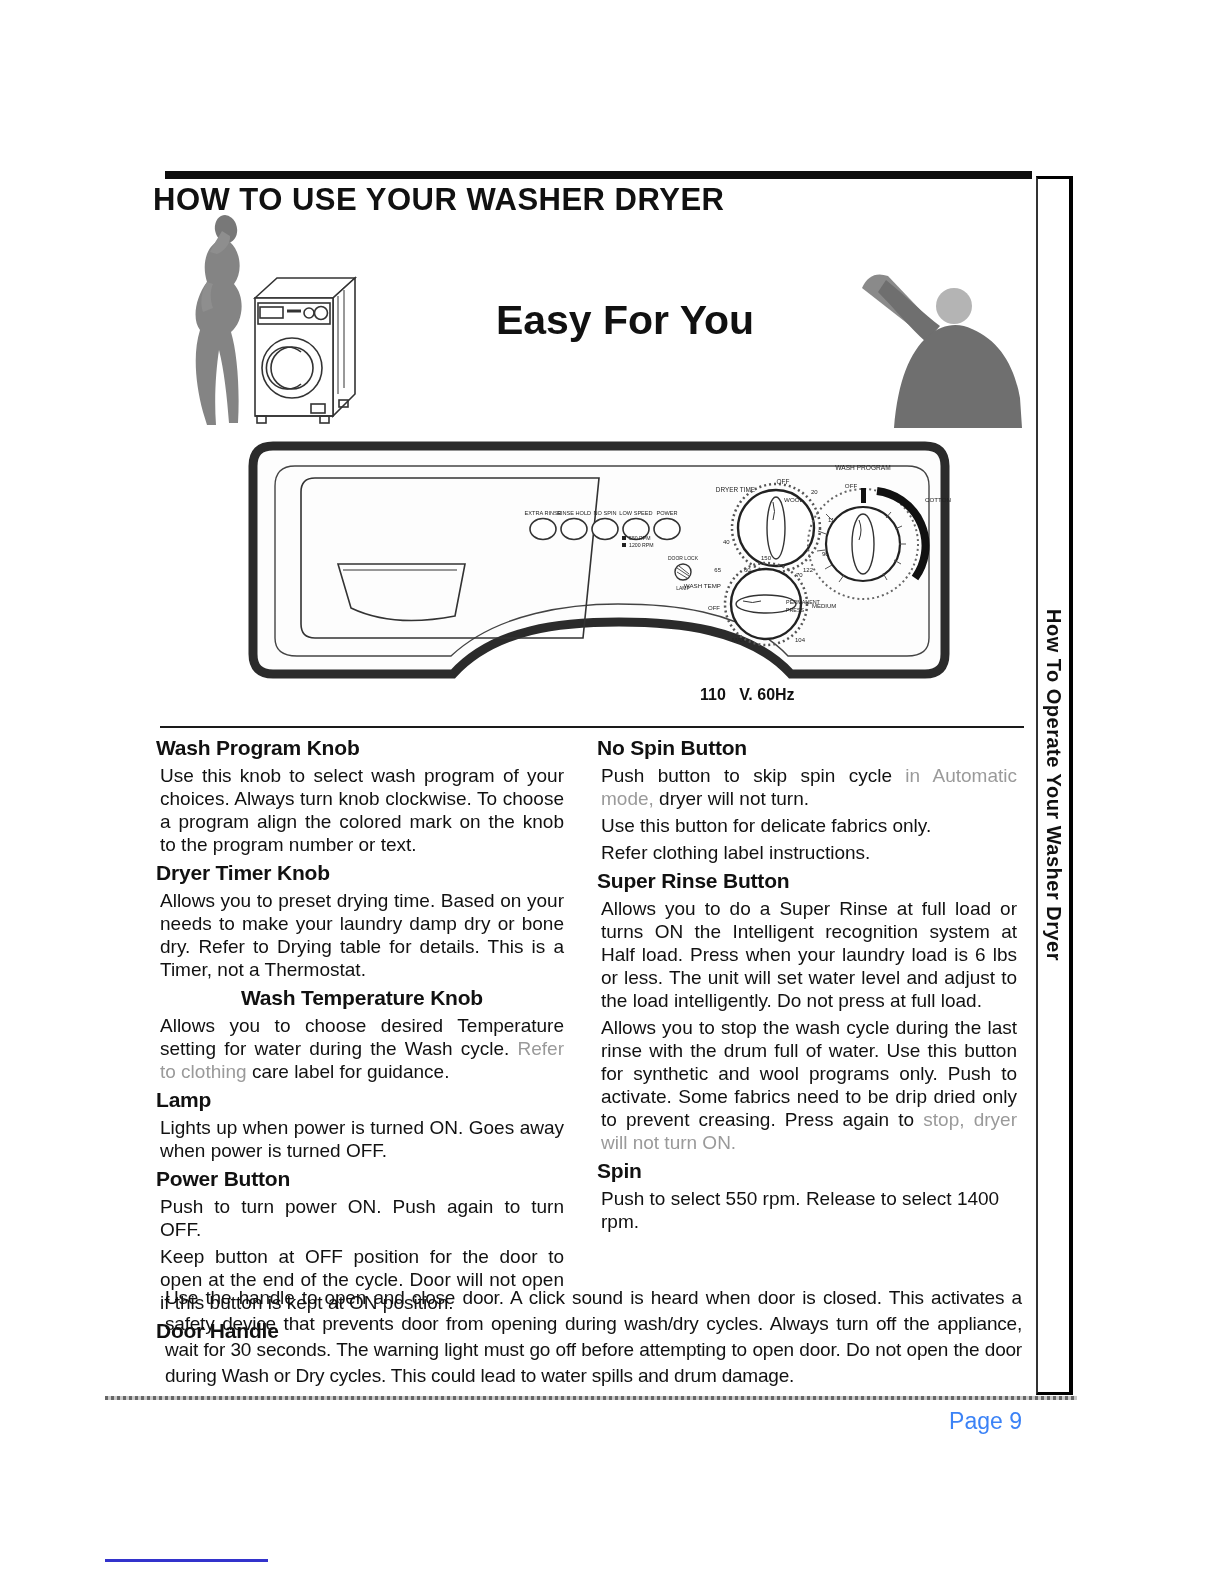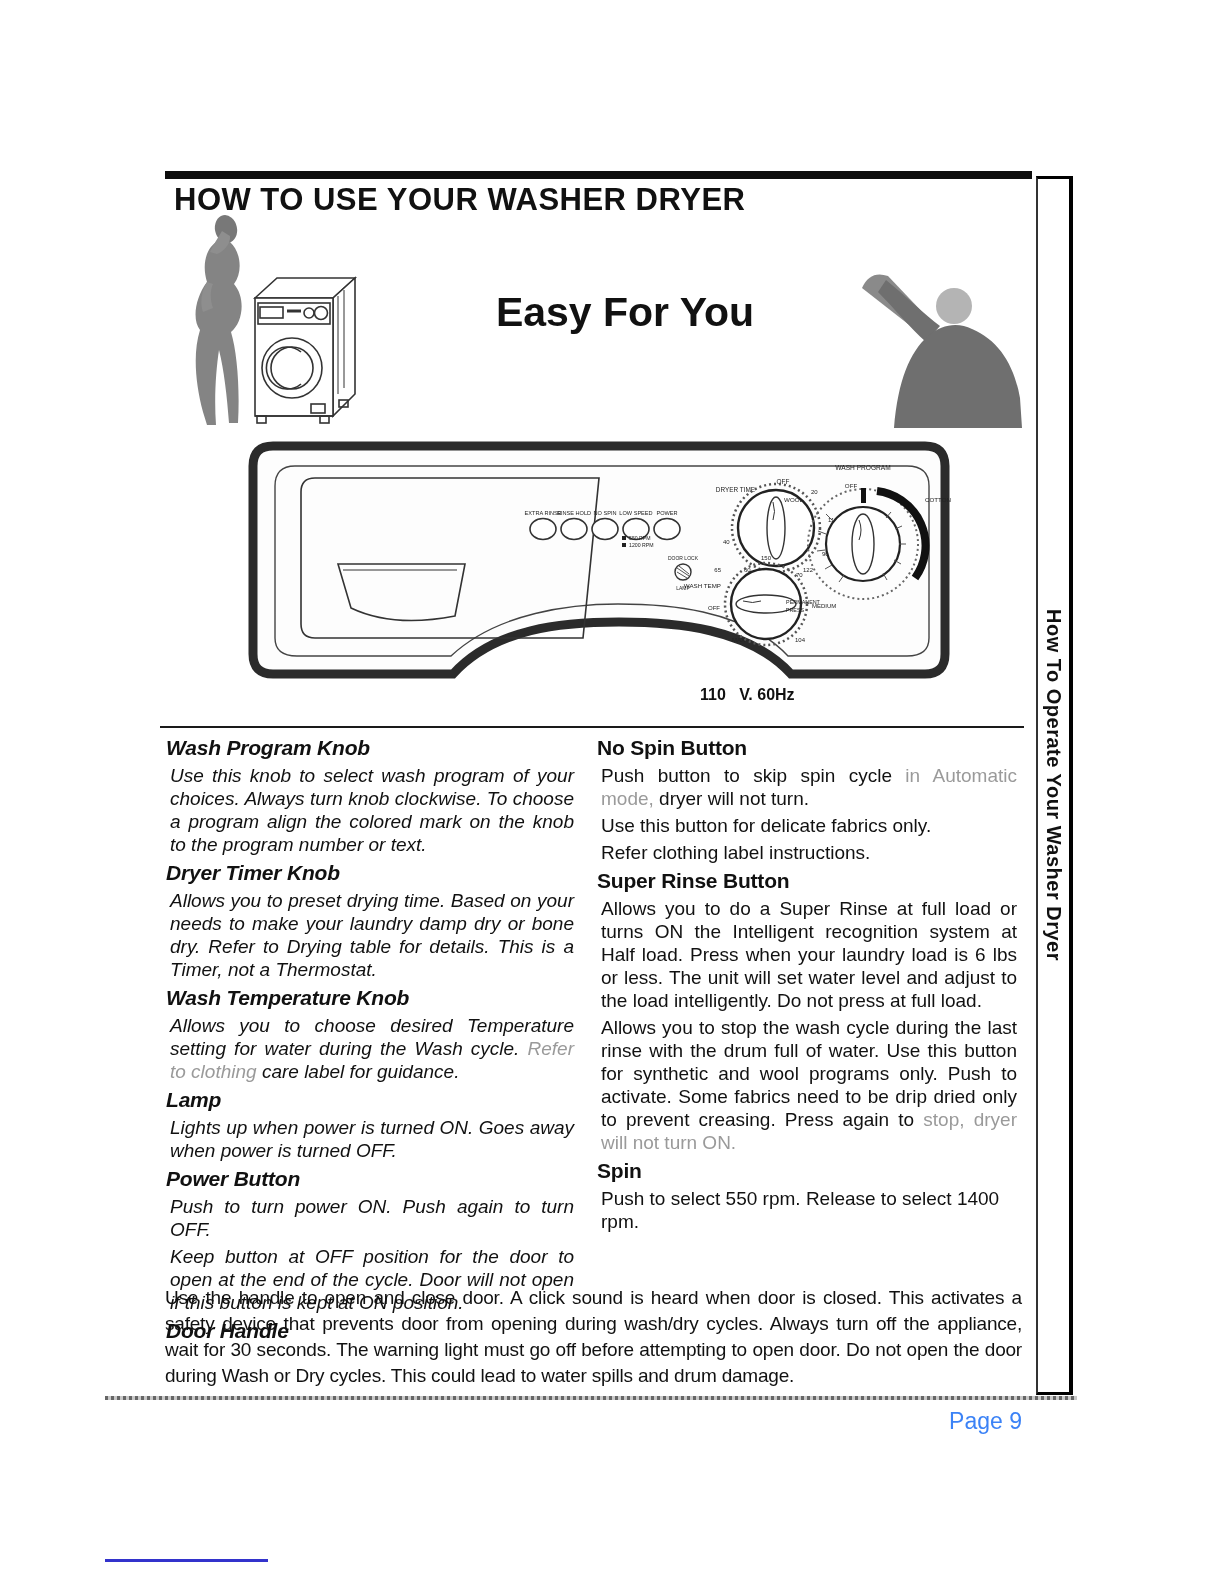--- a/index.html
+++ b/index.html
@@ -2,40 +2,40 @@
 <html><head>
 <meta charset="utf-8">
 <style>
   html,body{margin:0;padding:0;background:#e8e8e8;}
   #page{position:relative;width:1224px;height:1584px;background:#ffffff;
         font-family:"Liberation Sans",sans-serif;color:#111;overflow:hidden;}
   .abs{position:absolute;}
 
   
   #top-rule{left:165px;top:171px;width:867px;height:8px;background:#0d0d0d;}
-  #page-title{left:174px;top:182px;font-size:31px;font-weight:800;letter-spacing:.5px;white-space:nowrap;}
+  #page-title{left:153px;top:182px;font-size:31px;font-weight:800;letter-spacing:.5px;white-space:nowrap;}
   #hero{left:420px;top:280px;width:410px;text-align:center;font-weight:800;}
   #hero .l1{font-size:41px;line-height:1.0;}
-  #hero .l2{font-size:41px;line-height:1.0;margin-top:12px;}
+  #hero .l2{font-size:41px;line-height:1.0;margin-top:20px;}
 
   
   #panel-svg{left:243px;top:436px;}
   #power-rating{left:700px;top:686px;width:320px;text-align:left;font-size:16px;font-weight:bold;white-space:pre;}
   #mid-rule{left:160px;top:726px;width:864px;height:2px;background:#1a1a1a;}
 
   
   .col{position:absolute;top:735px;}
-  #col-left{left:166px;width:412px;font-style:italic;}
+  #col-left{left:156px;width:412px;}
   #col-right{left:597px;width:424px;}
   h3.sect{font-size:21px;font-weight:bold;margin:0;line-height:25px;letter-spacing:-.2px;}
   p.body{font-size:19px;line-height:23px;margin:4px;text-align:justify;}
   p.body.last{text-align:left;}
   .small{font-size:17.5px;}
   .faded{color:#9a9a9a;}
-  .mt8{margin-top:8px;} .mt4{margin-top:4px;} .mt22{margin-top:22px;}
+  .mt8{margin-top:8px;text-align:center;} .mt4{margin-top:4px;} .mt22{margin-top:22px;}
 
   #door-handle-body{left:165px;top:1285px;width:857px;font-size:19px;line-height:26px;
                     text-align:justify;letter-spacing:-.2px;}
 
   
   #bottom-rule{left:105px;top:1396px;width:972px;height:4px;
                background:repeating-linear-gradient(90deg,#666 0 3px,#c8c8c8 3px 6px);}
   #page-number{left:800px;top:1408px;width:222px;text-align:right;font-size:23px;color:#3b82f6;}
   #footer-blue-line{left:105px;top:1559px;width:163px;height:3px;background:#3333cc;}
 

